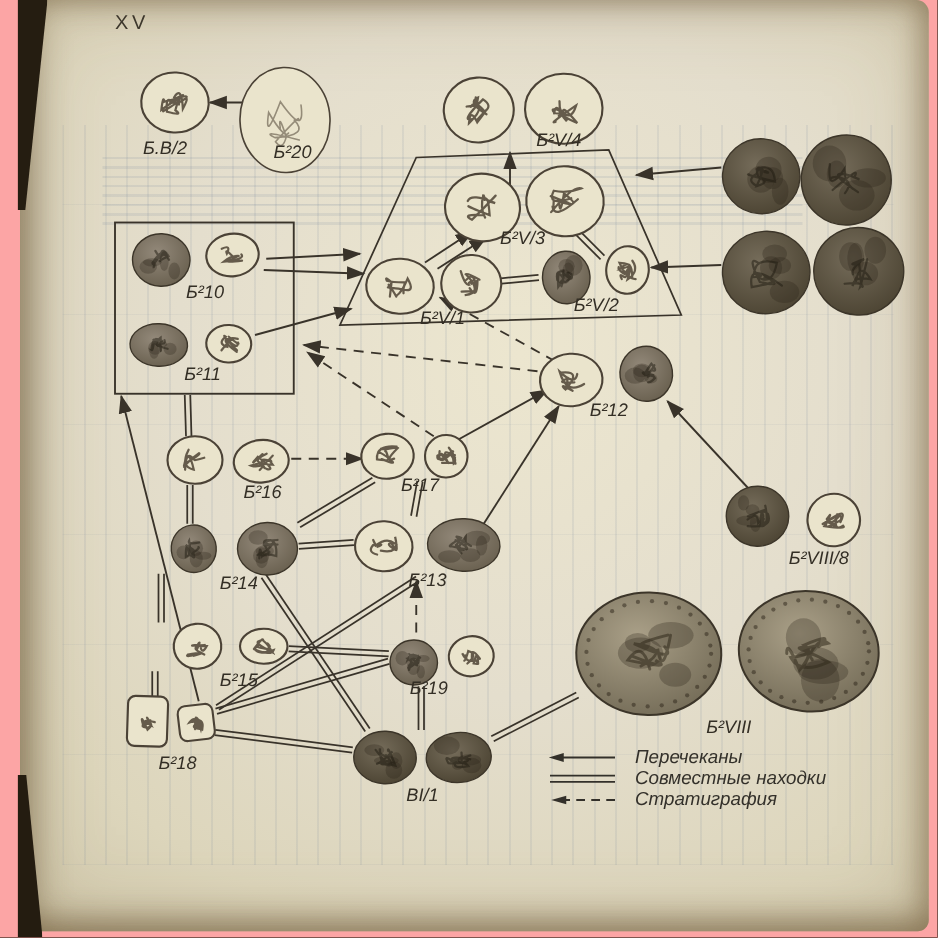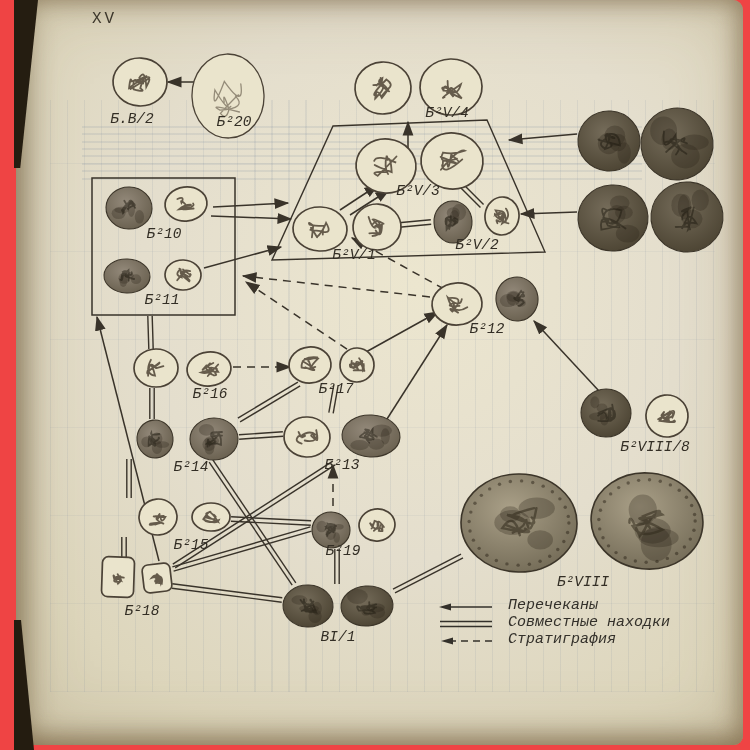--- a/index.html
+++ b/index.html
@@ -1,17 +1,17 @@
 <!DOCTYPE html>
 <html><head>
 <meta charset="utf-8">
 <style>
   html,body{margin:0;padding:0;background:#231b10;}
-  .stage{position:relative;width:750px;height:750px;overflow:hidden;background:#ef4444;
-         font-family:Liberation Mono, monospace;}
+  .stage{position:relative;width:750px;height:750px;overflow:hidden;background:#fca5a5;
+         font-family:Liberation Sans, sans-serif;}
   .page{position:absolute;left:16px;top:0;width:727px;height:745px;
         background:radial-gradient(circle at 55% 38%,#ece6cf 0%,#e4decd 45%,#ddd6bc 78%,#d2caae 100%);
         border-radius:3px 10px 9px 4px;
         box-shadow:inset 0 0 70px rgba(125,100,60,.28),
                    inset 14px 0 26px rgba(90,70,40,.38),
                    inset -10px 0 20px rgba(110,88,55,.25),
                    inset 0 -12px 22px rgba(110,88,55,.32);}
   .wedge-tl{position:absolute;left:14px;top:0;width:24px;height:168px;background:#251d11;
             clip-path:polygon(0 0,100% 0,26% 100%,0 100%);}
   .wedge-bl{position:absolute;left:14px;bottom:0;width:20px;height:130px;background:#241c10;
@@ -19,21 +19,21 @@
   .ghost{position:absolute;left:50px;top:100px;width:665px;height:592px;pointer-events:none;
          background:
            repeating-linear-gradient(90deg, rgba(100,120,148,.11) 0 1.5px, transparent 1.5px 17px),
            repeating-linear-gradient(0deg, rgba(100,120,148,.07) 0 1px, transparent 1px 88px);}
   .ghost-rows{position:absolute;left:82px;top:122px;width:560px;height:58px;pointer-events:none;
          background:repeating-linear-gradient(0deg, rgba(100,120,148,.16) 0 2px, transparent 2px 7.5px);
          filter:blur(.4px);opacity:.8;}
   .pageno{position:absolute;left:92px;top:10px;font-size:16px;letter-spacing:3px;color:#3d372c;}
   #diagram{position:absolute;left:0;top:0;}
   .legend{position:absolute;left:437px;top:597px;color:#33302a;}
-  .lrow{display:flex;align-items:flex-end;height:17px;}
+  .lrow{display:flex;align-items:center;height:17px;}
   .lrow svg{flex:0 0 auto;}
   .lrow span{margin-left:13px;font-style:italic;font-size:15px;white-space:nowrap;}
   text.clabel{font-style:italic;font-size:14.5px;fill:#332e25;}
 </style>
 </head>
 <body>
 
 <div class="stage">
   <div class="page"></div>
   <div class="ghost"></div>

